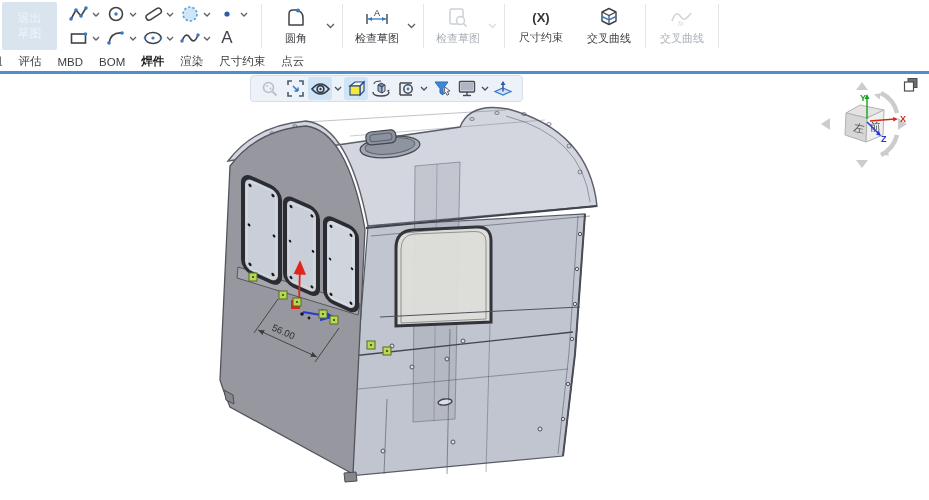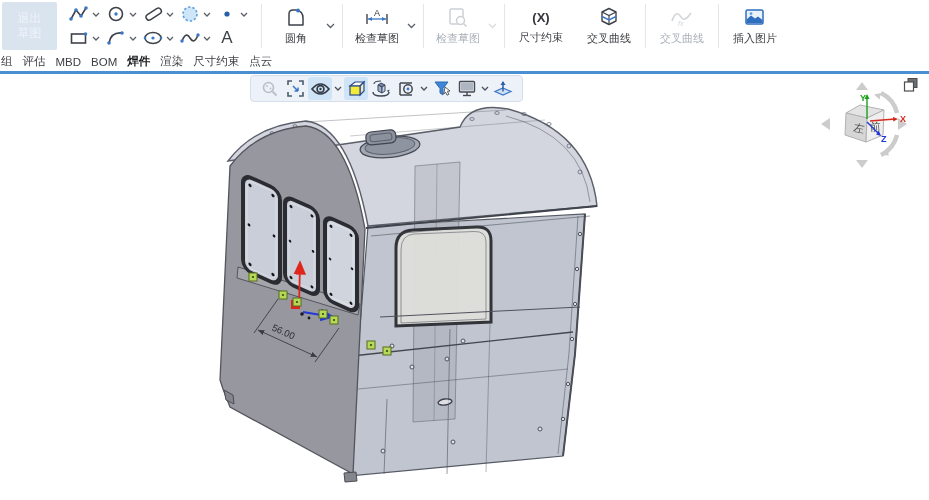--- a/index.html
+++ b/index.html
@@ -21,21 +21,21 @@
   .bigbtn { display:flex; align-items:center; padding:2px 4px; cursor:pointer; }
   .bigbtn .stack { display:flex; flex-direction:column; align-items:center; width:56px; }
   .bigbtn.narrow .stack { width:60px; }
   .bigbtn .blabel { font-size:11px; color:#3d3f44; margin-top:1px; white-space:nowrap; }
   .bigbtn.disabled { pointer-events:none; }
   .bigbtn.disabled .blabel { color:#aab1ba; }
   .bigbtn.disabled svg { opacity:.45; }
   .xicon { font-size:13px; font-weight:bold; color:#33353a; line-height:22px; height:22px; }
 
   
-  .tabbar { height:19px; display:flex; align-items:center; gap:10px; font-size:11.5px; color:#3c3e42; padding-left:10px; }
+  .tabbar { height:19px; display:flex; align-items:center; gap:16px; font-size:11.5px; color:#3c3e42; padding-left:0; }
   .tab { cursor:pointer; white-space:nowrap; }
   .tab.clip { margin-left:-9px; }
   .tab.active { font-weight:bold; color:#17181b; }
   .blue-line { height:3px; background:#4a8fd2; }
 
   
   .viewport { position:relative; width:929px; height:426px; background:#fff; }
   .model-svg { position:absolute; left:0; top:0; }
 
   
@@ -266,30 +266,20 @@
       <div class="stack">
         <svg width="26" height="24">
           <path d="M3,15 Q7,3 12,11 Q15,17 22,7" fill="none" stroke="#9aa4ae" stroke-width="1.6"></path>
           <text x="9" y="20" font-size="7" fill="#9aa4ae" font-style="italic">fx</text>
         </svg>
         <span class="blabel">交叉曲线</span>
       </div>
     </div>
     <div class="vsep"></div>
 
-    <div class="bigbtn narrow">
-      <div class="stack">
-        <svg width="24" height="24">
-          <rect x="3" y="4" width="17" height="14" rx="1.5" fill="#eaf2fb" stroke="#2f6fbe" stroke-width="1.5"></rect>
-          <path d="M3.5,13.5 L8,9.5 L12,12.5 L15,10.5 L19.5,14 L19.5,17 L3.5,17 Z" fill="#2f6fbe"></path>
-          <circle cx="8" cy="7.6" r="1.4" fill="#58a0e0"></circle>
-        </svg>
-        <span class="blabel">插入图片</span>
-      </div>
-    </div>
   </div>
 
   <div class="tabbar">
     <span class="tab clip">组</span>
     <span class="tab">评估</span>
     <span class="tab">MBD</span>
     <span class="tab">BOM</span>
     <span class="tab active">焊件</span>
     <span class="tab">渲染</span>
     <span class="tab">尺寸约束</span>

